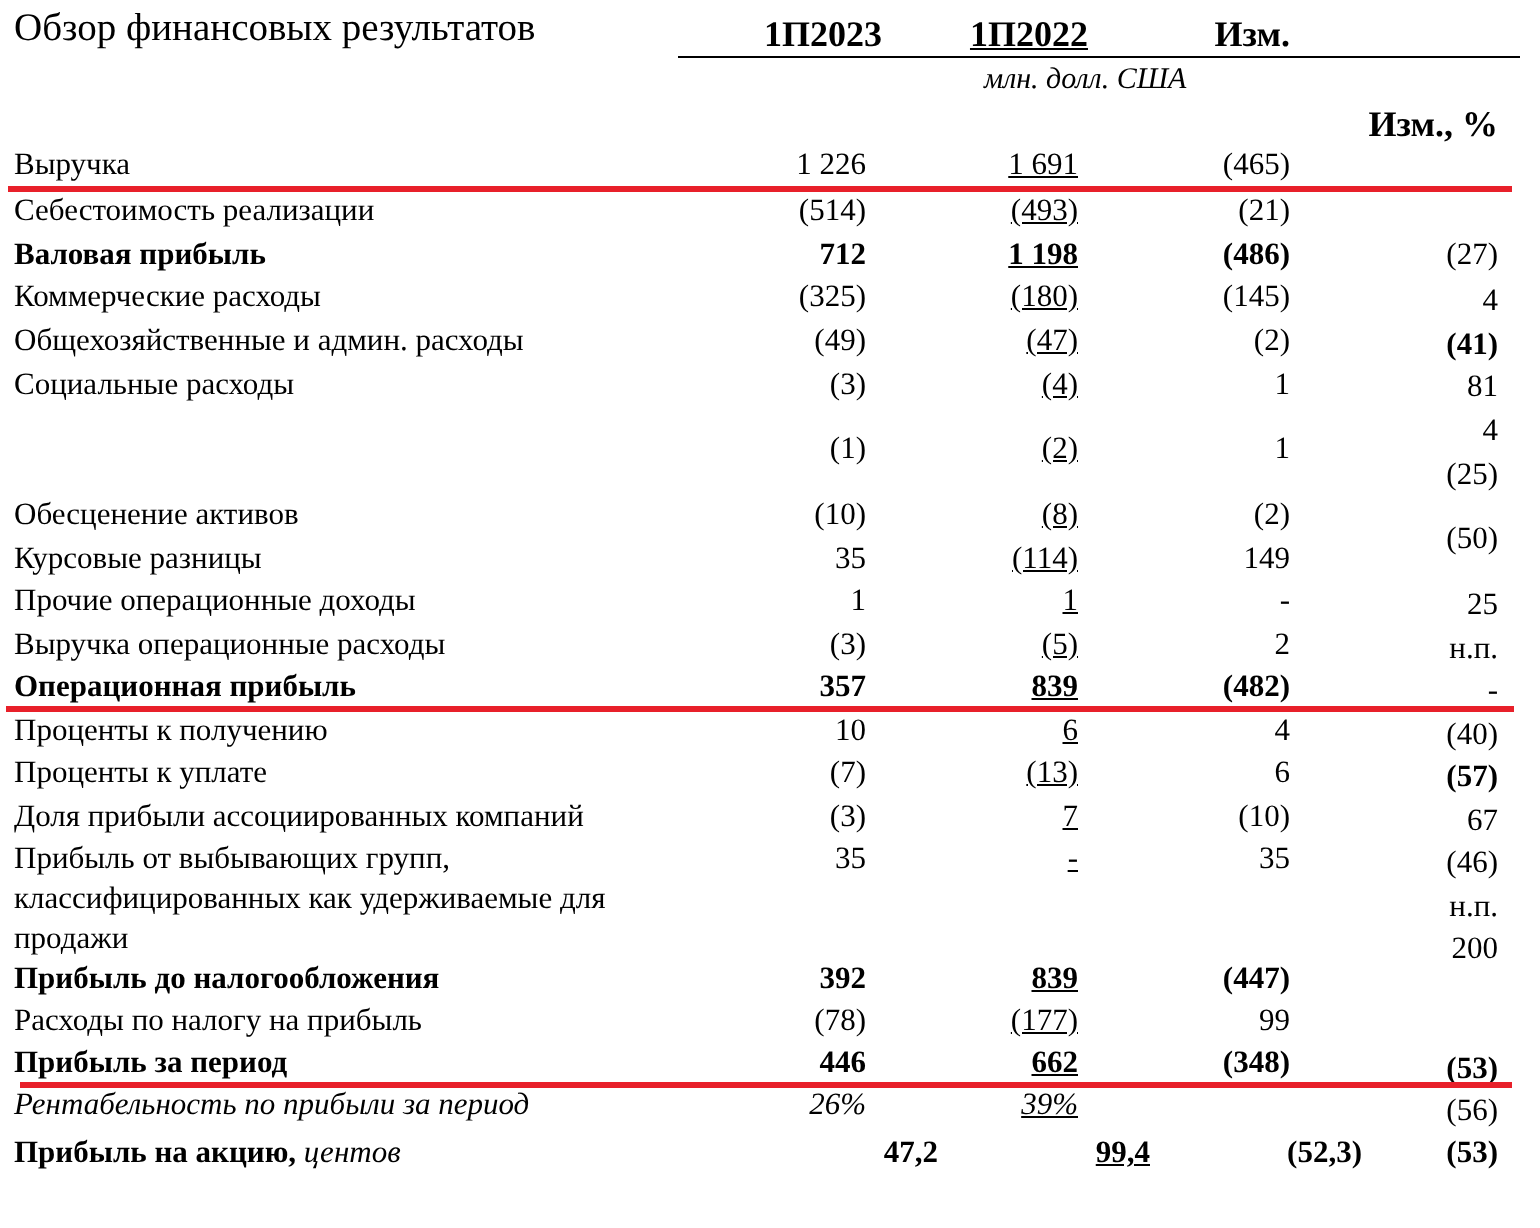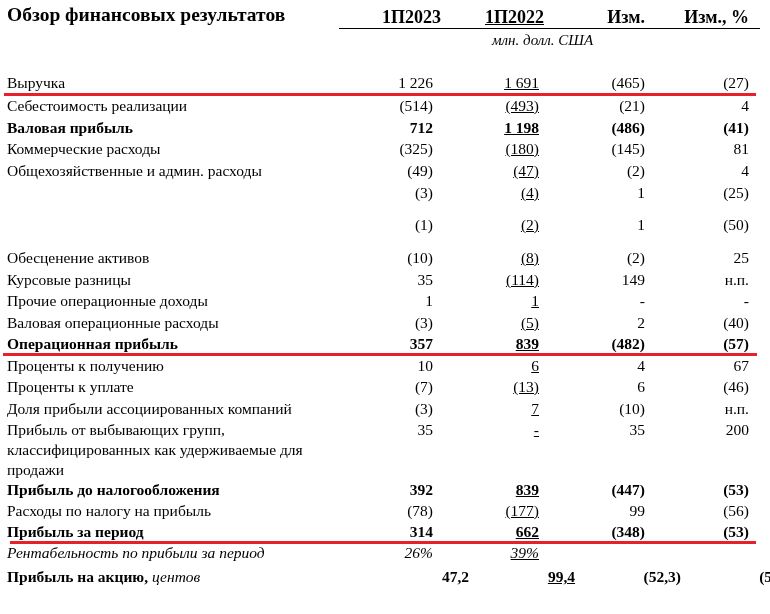--- a/index.html
+++ b/index.html
@@ -14,21 +14,21 @@
       overflow: hidden;
       font-family: "Liberation Serif", "DejaVu Serif", serif;
       color: #000;
       font-size: 15.5px;
     }
     .title {
       position: absolute;
       left: 7px;
       top: 4px;
       font-size: 19.5px;
-      font-weight: bold;
+      font-weight: normal;
       white-space: nowrap;
     }
     .hdr {
       position: absolute;
       top: 7px;
       font-size: 18px;
       font-weight: bold;
       text-align: right;
       white-space: nowrap;
     }
@@ -64,21 +64,21 @@
     .row .val {
       position: absolute;
       top: 0;
       text-align: right;
       line-height: 20px;
       white-space: nowrap;
     }
     .c1 { right: 337px; }
     .c2 { right: 231px; text-decoration: underline; }
     .c3 { right: 125px; }
-    .c4 { right: 21px; }
+    .c4 { right: 21px; margin-top: 45px; }
     .hdr.c1 { right: 329px; }
     .hdr.c2 { right: 226px; }
     .hdr.c3 { right: 125px; }
     .hdr.c4 { right: 21px; }
     .bold { font-weight: bold; }
     .ital { font-style: italic; }
     .red-rule {
       position: absolute;
       height: 3px;
       background: #e8202a;
@@ -132,20 +132,21 @@
 
 <div class="row" style="top:161px;">
   <div class="label">Общехозяйственные и админ. расходы</div>
   <div class="val c1">(49)</div>
   <div class="val c2">(47)</div>
   <div class="val c3">(2)</div>
   <div class="val c4">4</div>
 </div>
 
 <div class="row" style="top:183px;">
+  <div class="label">Социальные расходы</div>
   <div class="val c1">(3)</div>
   <div class="val c2">(4)</div>
   <div class="val c3">1</div>
   <div class="val c4">(25)</div>
 </div>
 
 <div class="row" style="top:205px; height:42px;">
   <div class="val c1" style="top:10px;">(1)</div>
   <div class="val c2" style="top:10px;">(2)</div>
   <div class="val c3" style="top:10px;">1</div>
@@ -170,21 +171,21 @@
 
 <div class="row" style="top:291px;">
   <div class="label">Прочие операционные доходы</div>
   <div class="val c1">1</div>
   <div class="val c2">1</div>
   <div class="val c3">-</div>
   <div class="val c4">-</div>
 </div>
 
 <div class="row" style="top:313px;">
-  <div class="label">Валовая операционные расходы</div>
+  <div class="label">Выручка операционные расходы</div>
   <div class="val c1">(3)</div>
   <div class="val c2">(5)</div>
   <div class="val c3">2</div>
   <div class="val c4">(40)</div>
 </div>
 
 <div class="row bold" style="top:334px;">
   <div class="label">Операционная прибыль</div>
   <div class="val c1">357</div>
   <div class="val c2">839</div>
@@ -236,21 +237,21 @@
 <div class="row" style="top:501px;">
   <div class="label">Расходы по налогу на прибыль</div>
   <div class="val c1">(78)</div>
   <div class="val c2">(177)</div>
   <div class="val c3">99</div>
   <div class="val c4">(56)</div>
 </div>
 
 <div class="row bold" style="top:522px;">
   <div class="label">Прибыль за период</div>
-  <div class="val c1">314</div>
+  <div class="val c1">446</div>
   <div class="val c2">662</div>
   <div class="val c3">(348)</div>
   <div class="val c4">(53)</div>
 </div>
 <div class="red-rule" style="left:10px; top:541px; width:746px;"></div>
 
 <div class="row ital" style="top:543px;">
   <div class="label">Рентабельность по прибыли за период</div>
   <div class="val c1">26%</div>
   <div class="val c2">39%</div>

